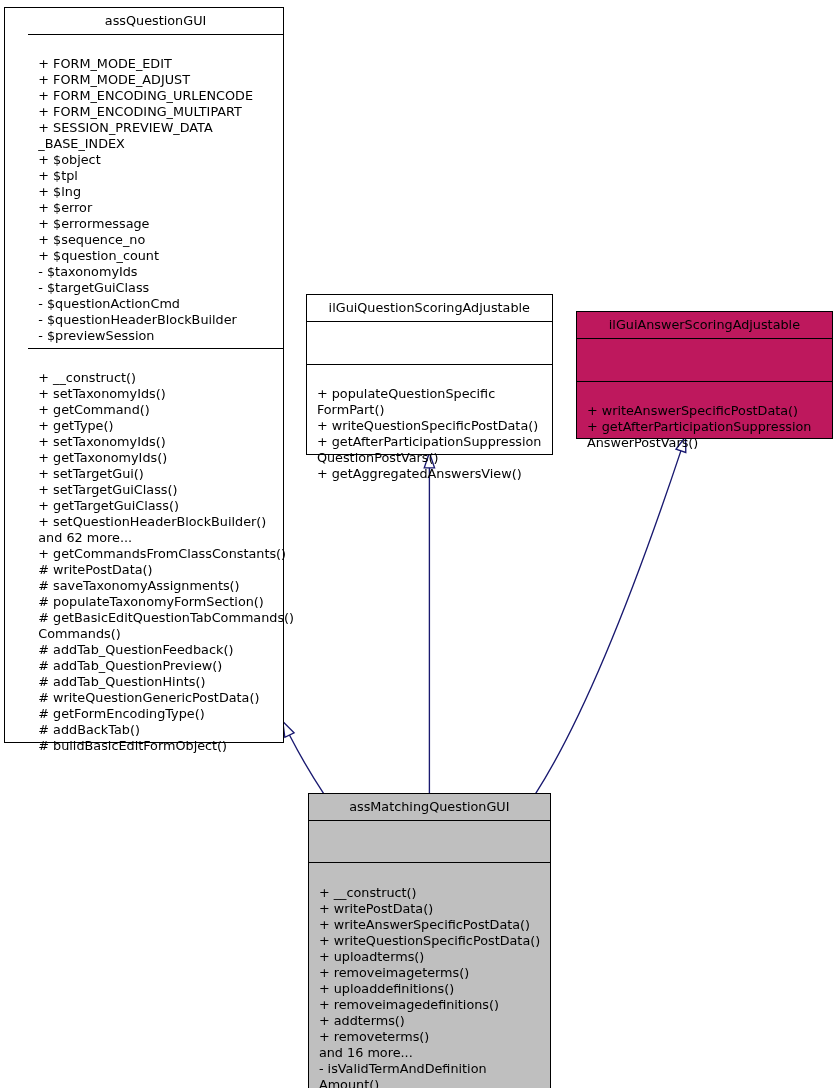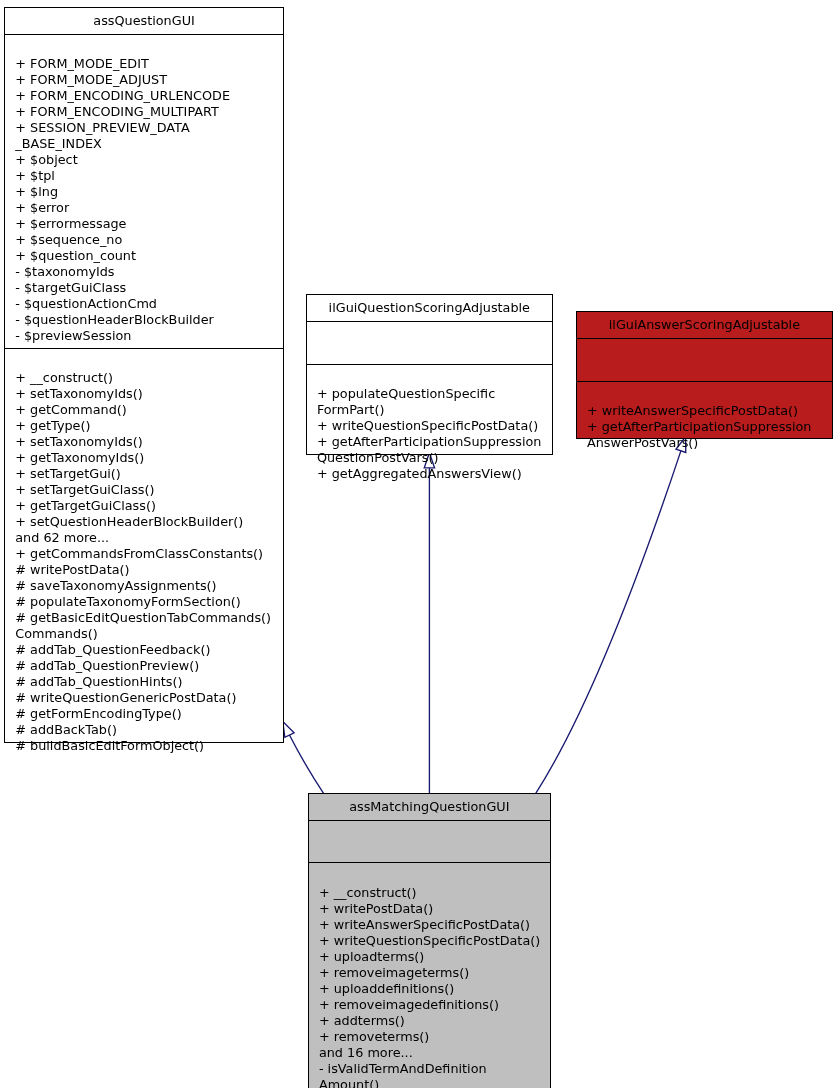--- a/index.html
+++ b/index.html
@@ -30,21 +30,21 @@
     </g>
     <g>
       <path class="eline" d="M429.40,793.60 Q429.40,630.70 429.40,467.80"></path>
       <path class="ahead" d="M429.40,452.80 L434.55,467.80 L424.25,467.80 Z"></path>
     </g>
     <g>
       <path class="eline" d="M535.60,793.60 Q600.31,692.45 680.88,450.84"></path>
       <path class="ahead" d="M685.60,436.60 L685.77,452.46 L675.99,449.22 Z"></path>
     </g>
   </svg>
-    <div class="umlbox" style="left:4.4px;top:6.5px;width:279.3px;height:736.0px;background:#ffffff;">
+    <div class="umlbox" style="left:4.4px;top:6.5px;width:279.3px;height:736.0px;background:#ffffff;padding-left:23px;">
       <div class="umltitle" style="height:27.0px;line-height:26.0px">assQuestionGUI</div>
       <div class="umlsec umlattrs" style="height:298.0px">
           <div class="row">+ FORM_MODE_EDIT</div>
           <div class="row">+ FORM_MODE_ADJUST</div>
           <div class="row">+ FORM_ENCODING_URLENCODE</div>
           <div class="row">+ FORM_ENCODING_MULTIPART</div>
           <div class="row">+ SESSION_PREVIEW_DATA</div>
           <div class="row">_BASE_INDEX</div>
           <div class="row">+ $object</div>
           <div class="row">+ $tpl</div>
@@ -92,21 +92,21 @@
       </div>
       <div class="umlsec umlmeths">
           <div class="row">+ populateQuestionSpecific</div>
           <div class="row">FormPart()</div>
           <div class="row">+ writeQuestionSpecificPostData()</div>
           <div class="row">+ getAfterParticipationSuppression</div>
           <div class="row">QuestionPostVars()</div>
           <div class="row">+ getAggregatedAnswersView()</div>
       </div>
     </div>
-    <div class="umlbox" style="left:576.0px;top:310.5px;width:256.8px;height:128.5px;background:#b91c1c;">
+    <div class="umlbox" style="left:576.0px;top:310.5px;width:256.8px;height:128.5px;background:#be185d;">
       <div class="umltitle" style="height:27.0px;line-height:26.0px">ilGuiAnswerScoringAdjustable</div>
       <div class="umlsec umlattrs" style="height:27.0px">
       </div>
       <div class="umlsec umlmeths">
           <div class="row">+ writeAnswerSpecificPostData()</div>
           <div class="row">+ getAfterParticipationSuppression</div>
           <div class="row">AnswerPostVars()</div>
       </div>
     </div>
     <div class="umlbox" style="left:308.0px;top:793.3px;width:242.6px;height:315px;background:#bfbfbf;">

